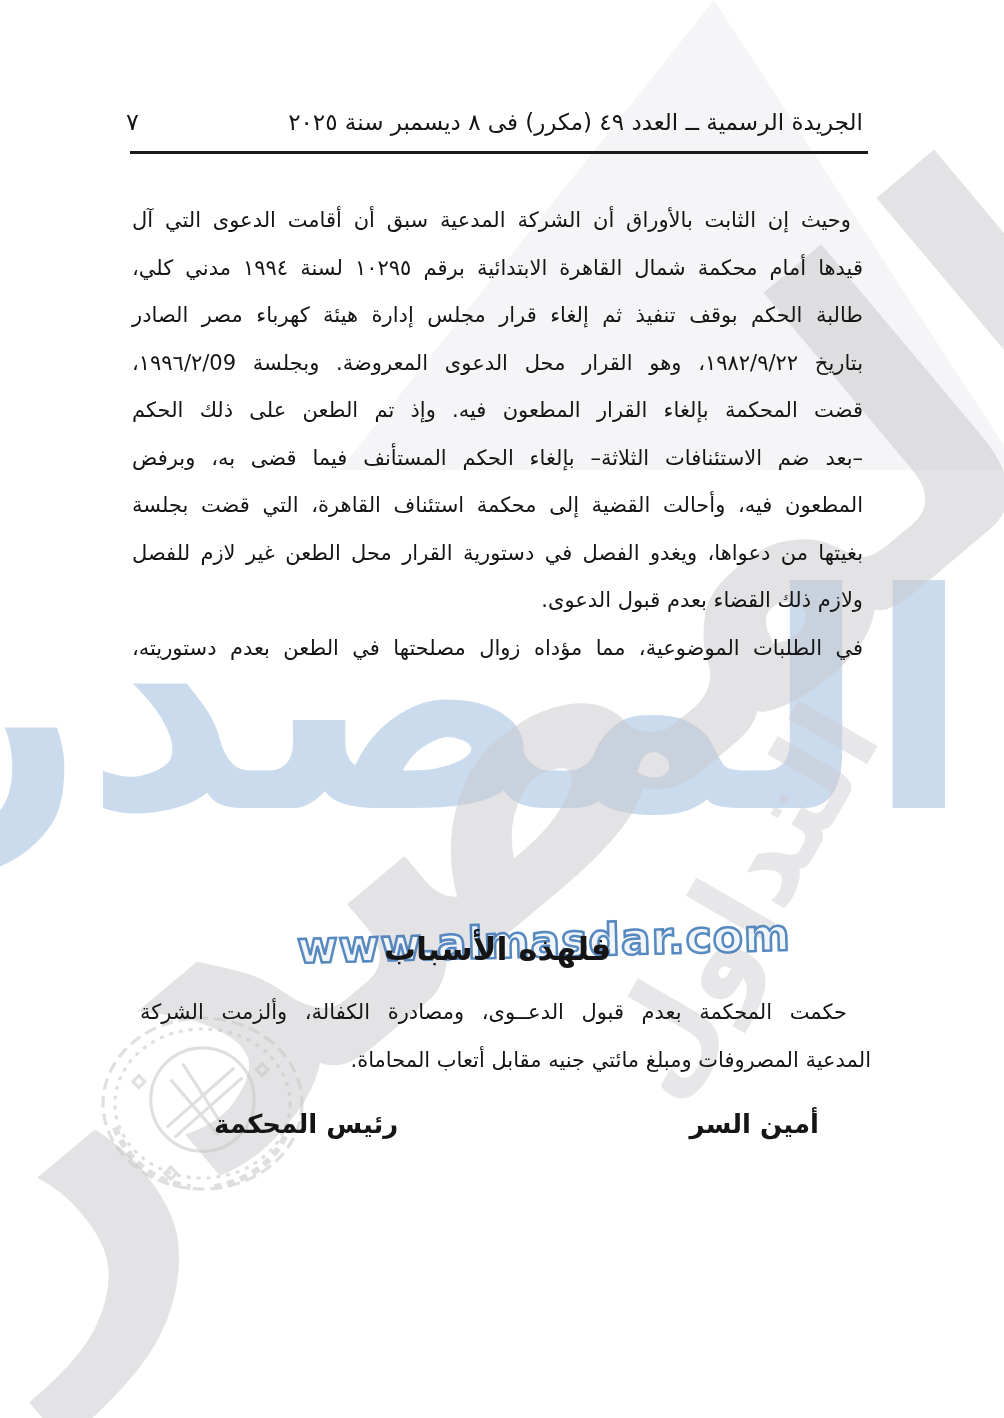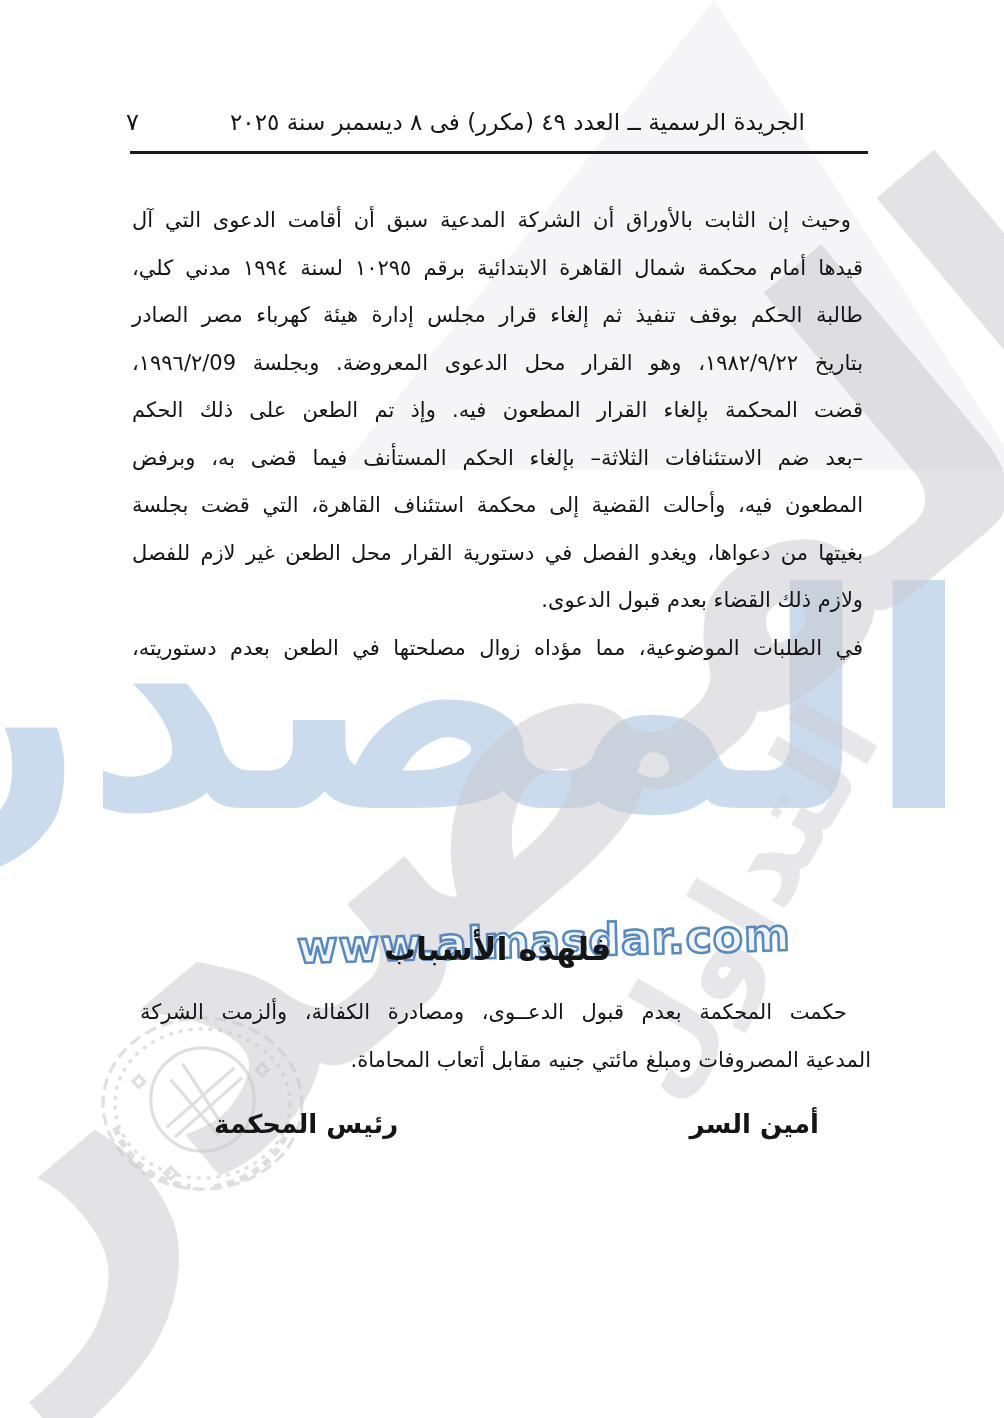--- a/index.html
+++ b/index.html
@@ -36,21 +36,21 @@
     text-shadow:0 0 1px #4e83bc,0 0 2px #4e83bc;
     transform:rotate(-1.5deg);opacity:.95;white-space:nowrap;
   }
   .wm-seal{left:95px;top:1012px;width:215px;height:185px;opacity:.55;}
   
   .content{position:absolute;z-index:1;left:0;top:0;width:1004px;height:1418px;}
   .page-number{
     position:absolute;left:126px;top:104px;font-size:24px;line-height:36px;
   }
   .header-title{
-    position:absolute;left:230px;right:141px;top:104px;text-align:left;
+    position:absolute;left:230px;right:141px;top:104px;text-align:right;
     font-size:23px;line-height:36px;white-space:nowrap;
   }
   .header-rule{
     position:absolute;left:130px;top:151px;width:738px;height:3px;background:#1a1a1a;
   }
   .bodytext{position:absolute;left:132px;top:197px;width:731px;}
   .line{
     height:47.5px;line-height:47.5px;font-size:21px;direction:rtl;
     text-align:justify;text-align-last:justify;white-space:nowrap;
   }

